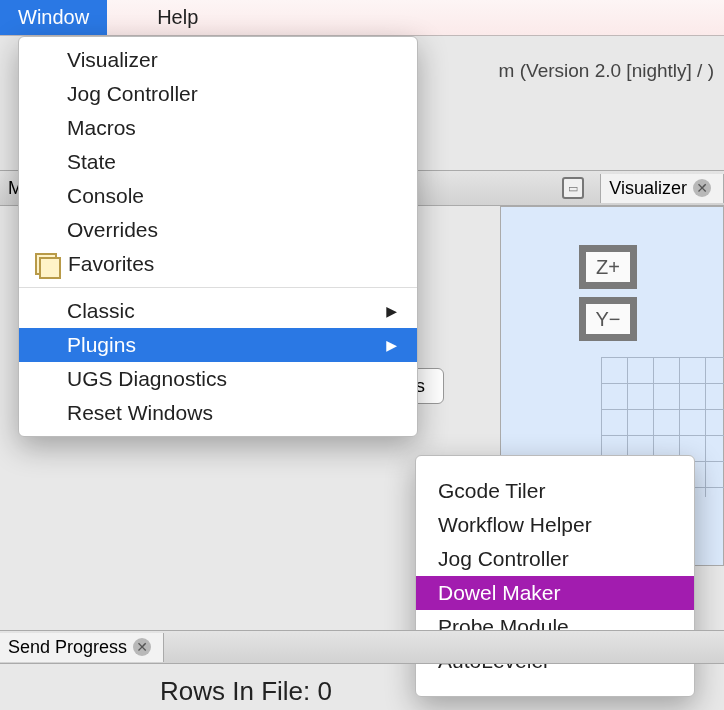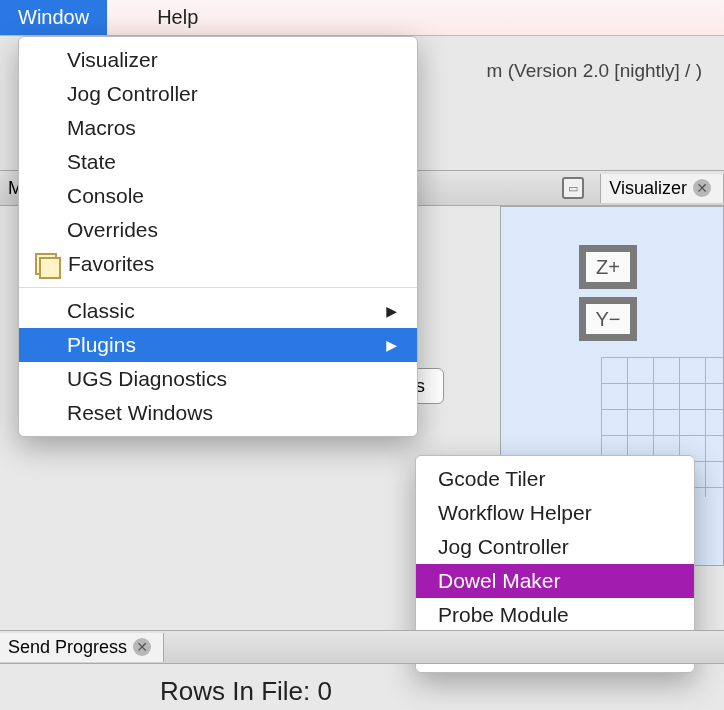--- a/index.html
+++ b/index.html
@@ -25,21 +25,21 @@
   font-size: 20px;
   color: #222;
 }
 .menubar-item.active {
   background: #2a78e4;
   color: #fff;
 }
 .title-row {
   position: absolute;
   top: 60px;
-  right: 22px;
+  right: 10px;
   font-size: 19px;
   color: #444;
 }
 .panel-tabs {
   position: absolute;
   top: 170px;
   left: 0;
   right: 0;
   height: 36px;
   background: linear-gradient(#e4e4e4, #d2d2d2);
@@ -161,21 +161,21 @@
 .arrow { font-size: 14px; }
 .submenu {
   position: absolute;
   top: 455px;
   left: 415px;
   width: 280px;
   background: #fff;
   border: 1px solid #bbb;
   border-radius: 6px;
   box-shadow: 0 10px 30px rgba(0,0,0,0.3);
-  padding: 6px 0;
+  padding: 18px 0;
 }
 .sub-item {
   padding: 5px 22px;
   font-size: 21px;
   color: #222;
 }
 .sub-item.highlight {
   background: #a21caf;
   color: #fff;
 }

